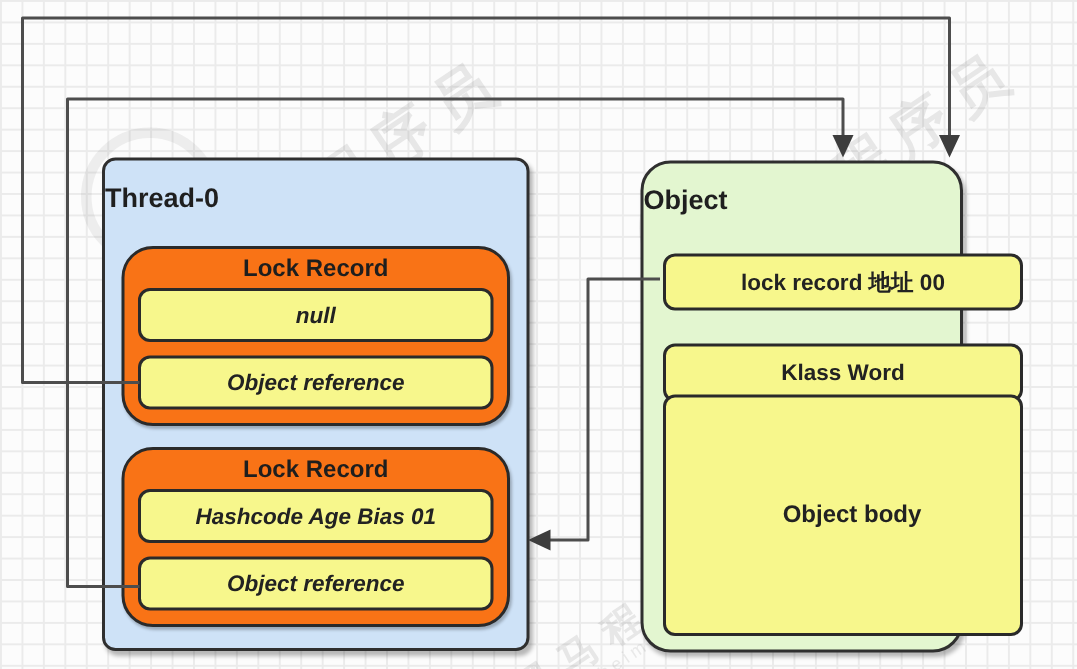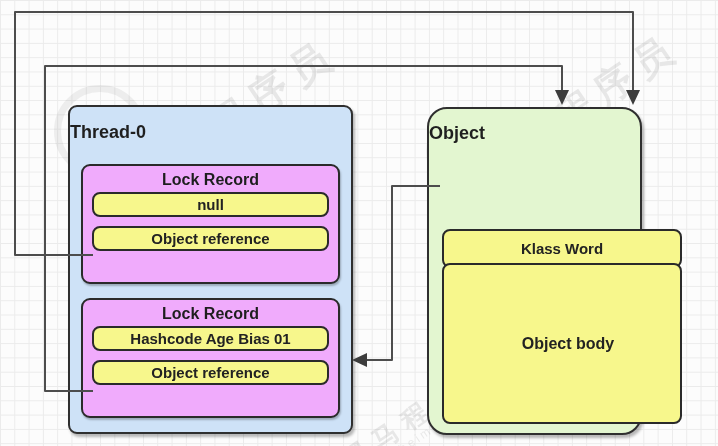--- a/index.html
+++ b/index.html
@@ -72,23 +72,23 @@
     color: #1f1f1f;
   }
   .thread-box .box-title { margin-top: 15px; }
   .object-box .box-title { margin-top: 14px; }
 
   .lock-record {
     position: absolute;
     left: 11px;
     width: 259px;
     height: 120px;
-    background: #f0abfc;
+    background: #f97316;
     border: 2px solid #2a2a2a;
-    border-radius: 9px;
+    border-radius: 21px;
     box-shadow: 1px 2px 2px rgba(0, 0, 0, 0.25);
     padding: 1px 9px 0 9px;
   }
   .lock-record-1 { top: 57px; }
   .lock-record-2 { top: 191px; }
   .lr-title {
     font-size: 16px;
     font-weight: bold;
     color: #1e1e1e;
     text-align: center;
@@ -100,21 +100,21 @@
     border: 2px solid #2a2a2a;
     border-radius: 8px;
     font-size: 15px;
     font-weight: bold;
     color: #222;
     display: flex;
     align-items: center;
     justify-content: center;
     text-align: center;
   }
-  .lock-record .cell { height: 25px; }
+  .lock-record .cell { height: 36px; font-style: italic; }
   .lock-record .cell + .cell { margin-top: 9px; }
 
   .object-box .cell { position: absolute; left: 13px; width: 240px; }
   .cell-markword  { top: 60px;  height: 38px; }
   .cell-klassword { top: 120px; height: 39px; }
   .cell-objbody   { top: 154px; height: 161px; font-size: 16px; padding-left: 12px; }
 
   
   .connector-layer {
     position: absolute;
@@ -154,20 +154,21 @@
 
     <div class="lock-record lock-record-2">
       <div class="lr-title">Lock Record</div>
       <div class="cell">Hashcode Age Bias 01</div>
       <div class="cell">Object reference</div>
     </div>
   </div>
 
   <div class="node object-box">
     <div class="box-title">Object</div>
+    <div class="cell cell-markword">lock record 地址 00</div>
     <div class="cell cell-klassword">Klass Word</div>
     <div class="cell cell-objbody">Object body</div>
   </div>
 
   <svg class="connector-layer" width="718" height="446" viewBox="0 0 718 446">
 
     <path d="M 93 255 H 15 V 12 H 633 V 92" fill="none" stroke="#4d4d4d" stroke-width="2" stroke-linejoin="round"></path>
     <polygon points="626,90 640,90 633,105" fill="#3d3d3d"></polygon>
 
     <path d="M 93 391 H 45 V 66 H 562 V 92" fill="none" stroke="#4d4d4d" stroke-width="2" stroke-linejoin="round"></path>

